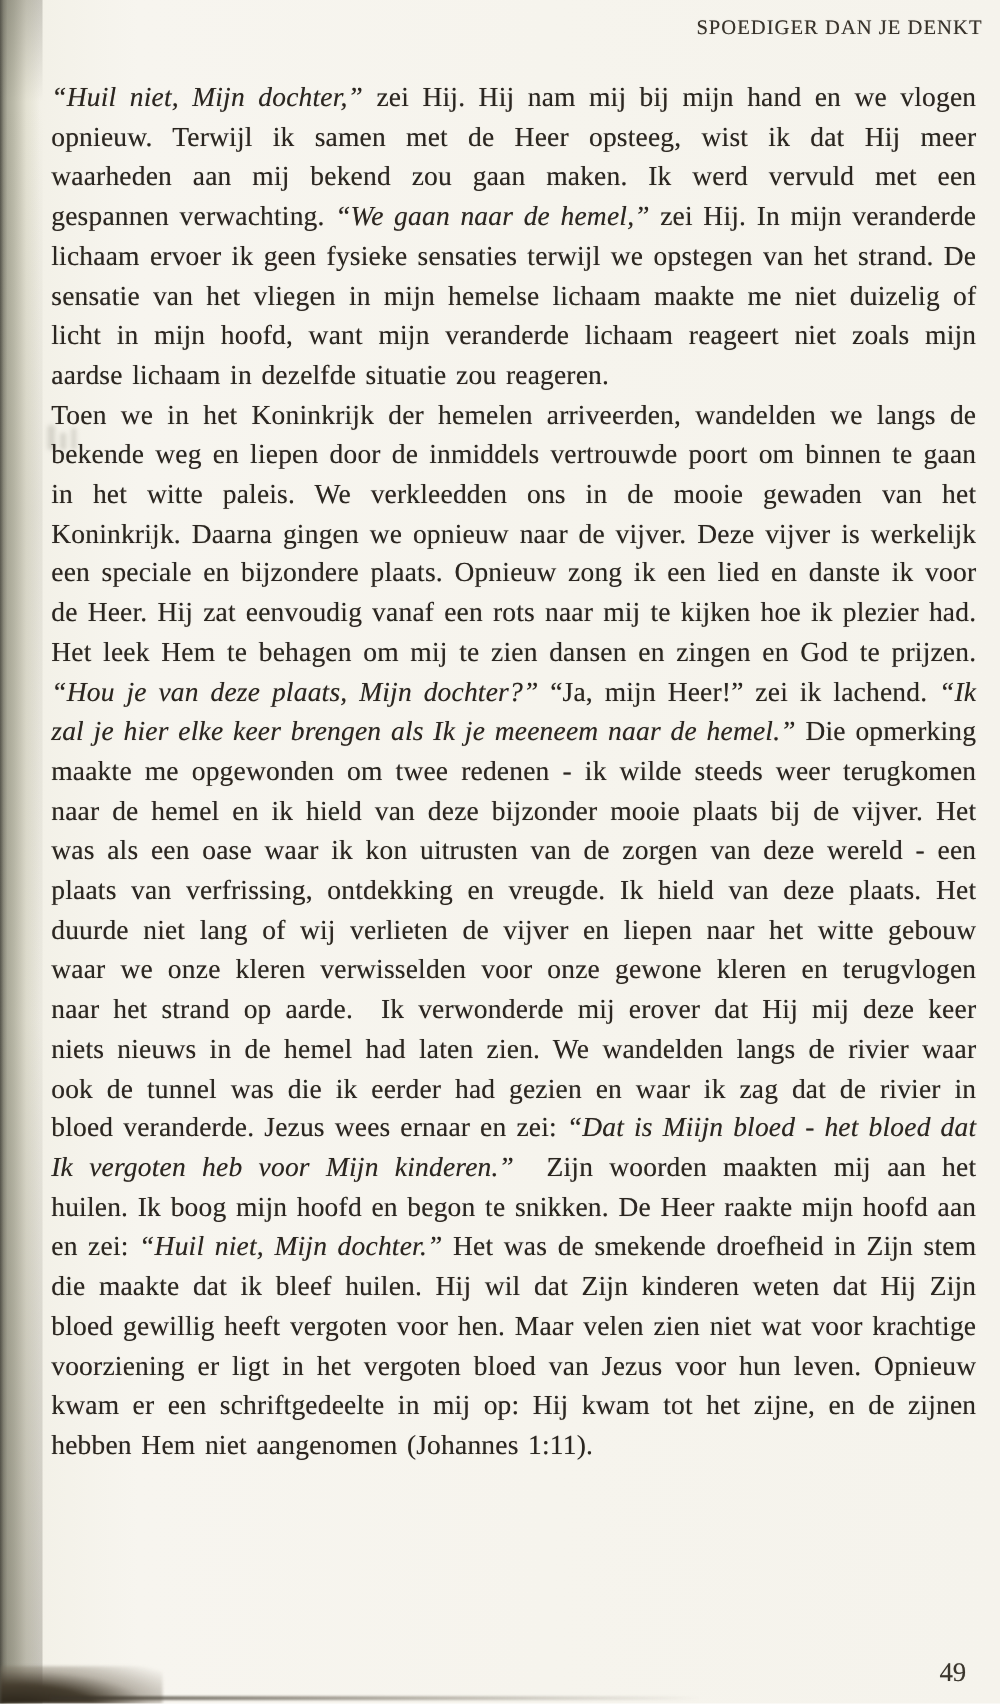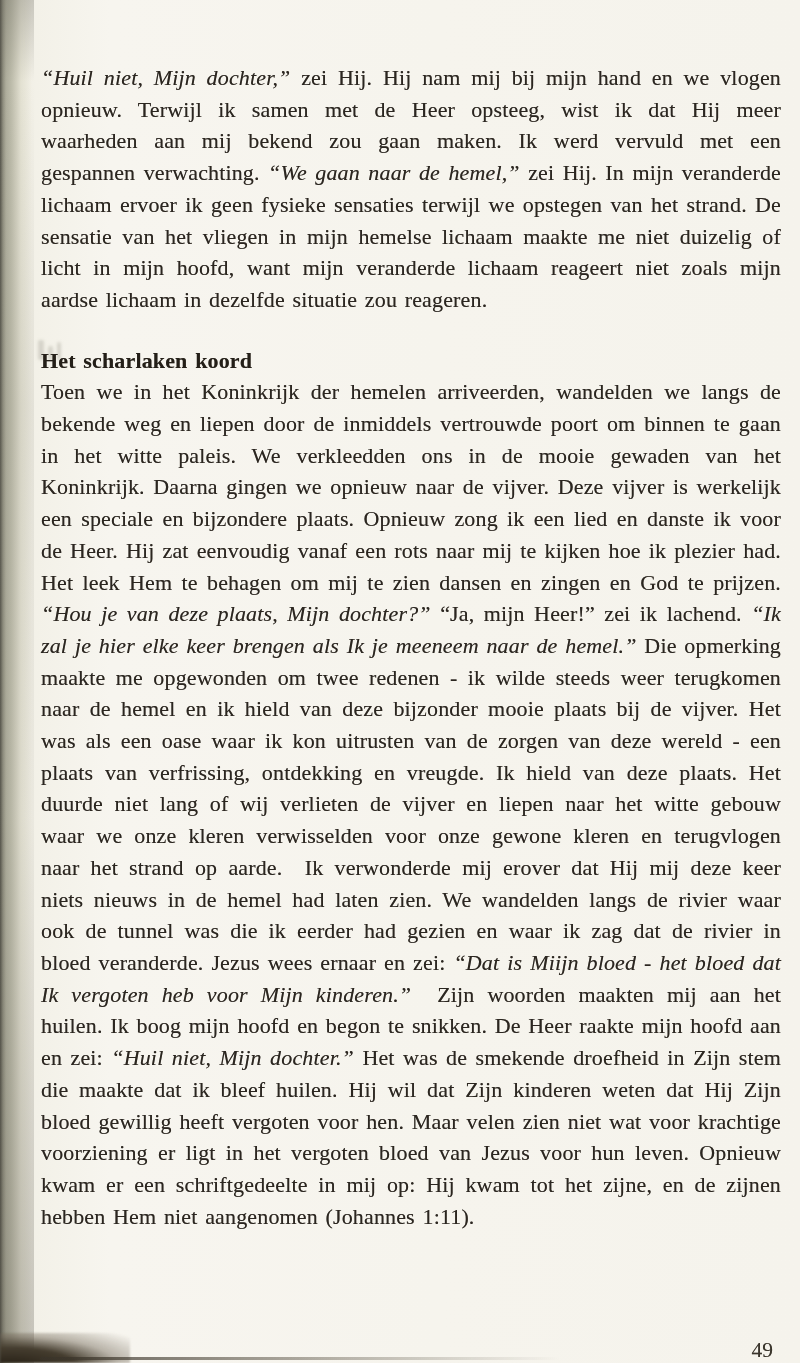--- a/index.html
+++ b/index.html
@@ -68,36 +68,36 @@
   .para { margin: 0; }
   .para em { }
 
   .section-heading {
     font-size: 22px; line-height: 31.7px; font-weight: bold;
     color: #241f18;
     margin: 29px 0 0 0;
   }
 
   .page-number {
-    position: absolute; right: 27px; bottom: 0;
+    position: absolute; right: 27px; bottom: 12px;
     font-size: 21.5px; color: #3a352c;
     text-shadow: 0 0 0.6px rgba(58,53,44,0.5);
     margin-left: 40px;
   }
 </style>
 </head>
 <body>
 
 <div class="page">
   <div class="edge-left"></div>
   <div class="corner-shadow"></div>
   <div class="bottom-line"></div>
   <div class="ghost"><i></i><i></i><i></i></div>
 
+  <div class="running-header">SPOEDIGER DAN JE DENKT</div>
 
   <div class="textblock" id="textblock">
       <p class="para"><em>“Huil niet, Mijn dochter,” </em><span>zei Hij. Hij nam mij bij mijn hand en we vlogen opnieuw. Terwijl ik samen met de Heer opsteeg, wist ik dat Hij meer waarheden aan mij bekend zou gaan maken. Ik werd vervuld met een gespannen verwachting. </span><em>“We gaan naar de hemel,” </em><span>zei Hij. In mijn veranderde lichaam ervoer ik geen fysieke sensaties terwijl we opstegen van het strand. De sensatie van het vliegen in mijn hemelse lichaam maakte me niet duizelig of licht in mijn hoofd, want mijn veranderde lichaam reageert niet zoals mijn aardse lichaam in dezelfde situatie zou reageren.</span></p>
-      <h2 class="section-heading">Het scharlaken koord</h2>
       <p class="para"><span>Toen we in het Koninkrijk der hemelen arriveerden, wandelden we langs de bekende weg en liepen door de inmiddels vertrouwde poort om binnen te gaan in het witte paleis. We verkleedden ons in de mooie gewaden van het Koninkrijk. Daarna gingen we opnieuw naar de vijver. Deze vijver is werkelijk een speciale en bijzondere plaats. Opnieuw zong ik een lied en danste ik voor de Heer. Hij zat eenvoudig vanaf een rots naar mij te kijken hoe ik plezier had. Het leek Hem te behagen om mij te zien dansen en zingen en God te prijzen. </span><em>“Hou je van deze plaats, Mijn dochter?” </em><span>“Ja, mijn Heer!” zei ik lachend. </span><em>“Ik zal je hier elke keer brengen als Ik je meeneem naar de hemel.” </em><span>Die opmerking maakte me opgewonden om twee redenen - ik wilde steeds weer terugkomen naar de hemel en ik hield van deze bijzonder mooie plaats bij de vijver. Het was als een oase waar ik kon uitrusten van de zorgen van deze wereld - een plaats van verfrissing, ontdekking en vreugde. Ik hield van deze plaats. Het duurde niet lang of wij verlieten de vijver en liepen naar het witte gebouw waar we onze kleren verwisselden voor onze gewone kleren en terugvlogen naar het strand op aarde.&nbsp; Ik verwonderde mij erover dat Hij mij deze keer niets nieuws in de hemel had laten zien. We wandelden langs de rivier waar ook de tunnel was die ik eerder had gezien en waar ik zag dat de rivier in bloed veranderde. Jezus wees ernaar en zei: </span><em>“Dat is Miijn bloed - het bloed dat Ik vergoten heb voor Mijn kinderen.”</em><span>&nbsp; Zijn woorden maakten mij aan het huilen. Ik boog mijn hoofd en begon te snikken. De Heer raakte mijn hoofd aan en zei: </span><em>“Huil niet, Mijn dochter.” </em><span>Het was de smekende droefheid in Zijn stem die maakte dat ik bleef huilen. Hij wil dat Zijn kinderen weten dat Hij Zijn bloed gewillig heeft vergoten voor hen. Maar velen zien niet wat voor krachtige voorziening er ligt in het vergoten bloed van Jezus voor hun leven. Opnieuw kwam er een schriftgedeelte in mij op: Hij kwam tot het zijne, en de zijnen hebben Hem niet aangenomen (Johannes 1:11).</span></p>
     </div>
 
   <div class="page-number">49</div>
 </div>
 
 </body></html>

